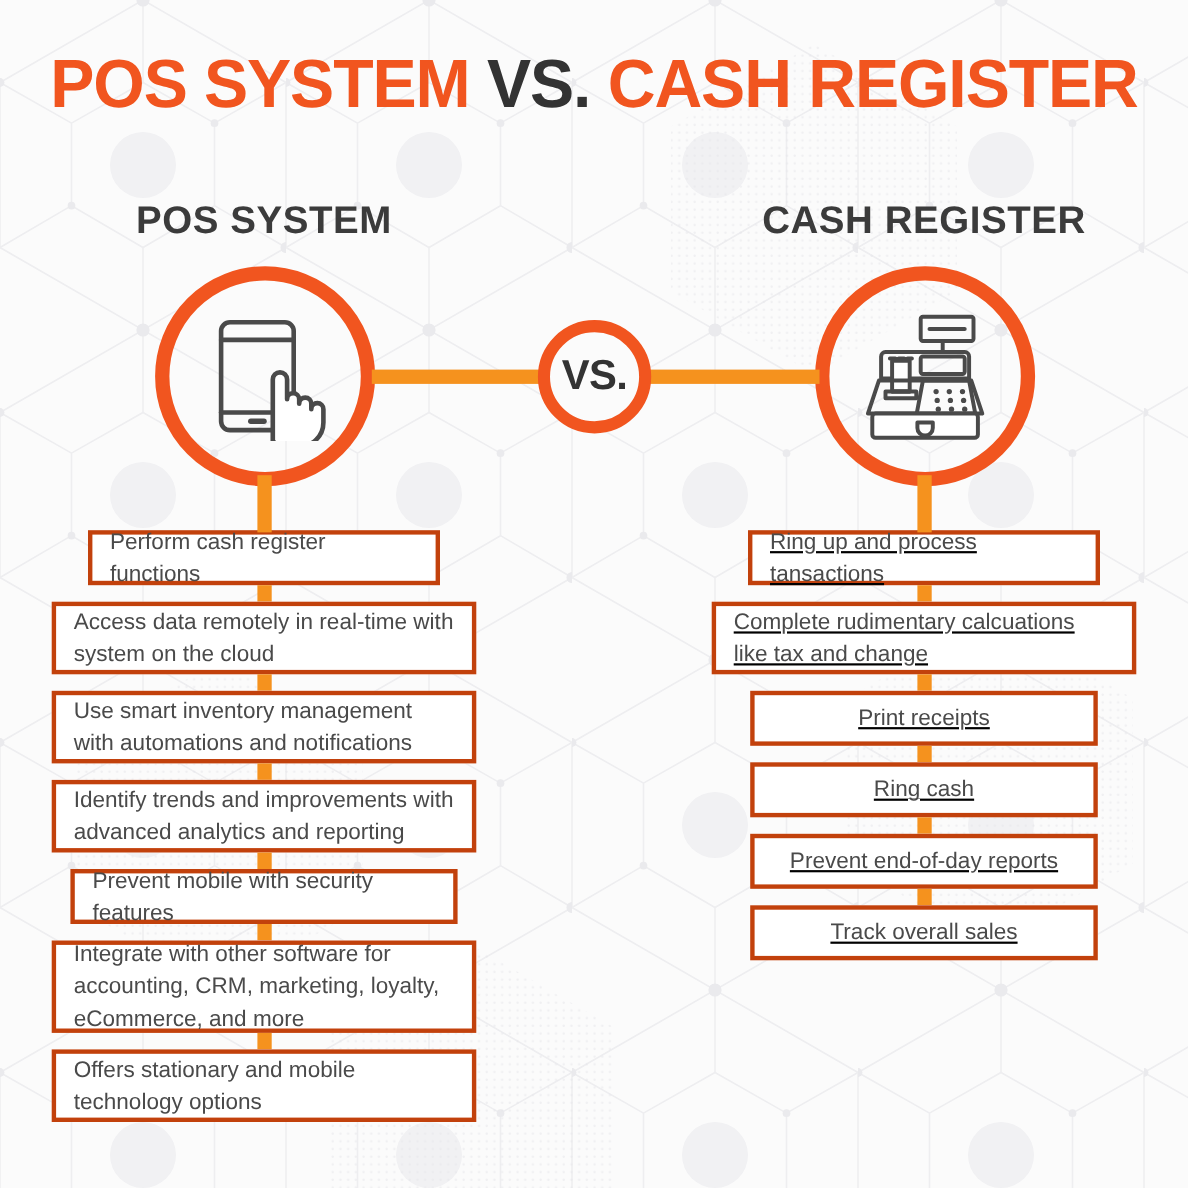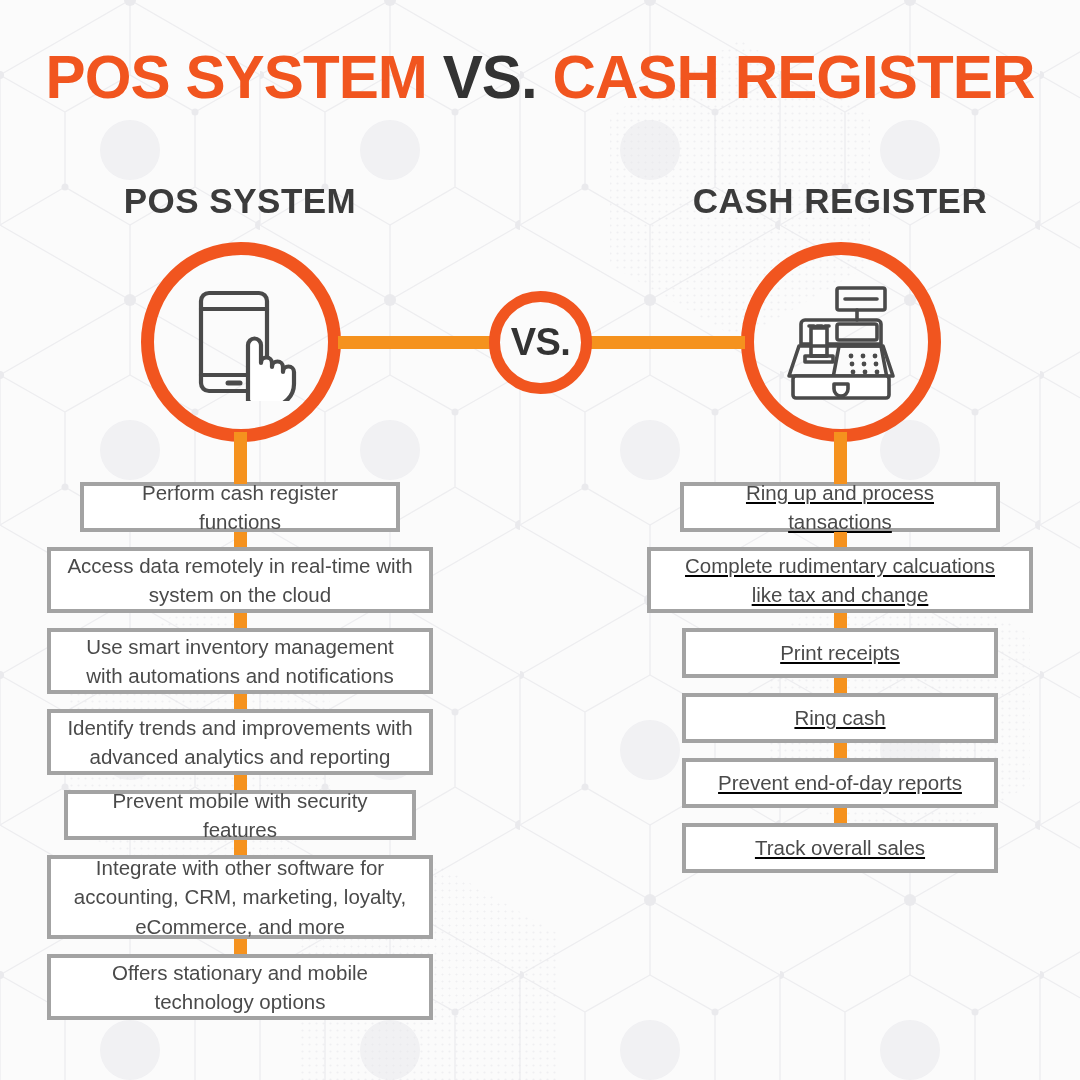--- a/index.html
+++ b/index.html
@@ -124,26 +124,26 @@
     top: 482px;
     width: 440px;
     display: flex;
     flex-direction: column;
     align-items: center;
   }
   #column-left  { left: 20px; }
   #column-right { left: 620px; text-decoration: underline; }
 
   .item-box {
-    border: 4px solid #a3a3a3;
+    border: 4px solid #c2410c;
     background: #ffffff;
     color: #4a4a4a;
     font-size: 20.5px;
     line-height: 1.42;
-    text-align: center;
+    text-align: left;
     padding: 10px 16px;
     display: flex;
     align-items: center;
     justify-content: center;
   }
 
   .connector {
     width: 13px;
     background: #F5921E;
     height: 15px;

